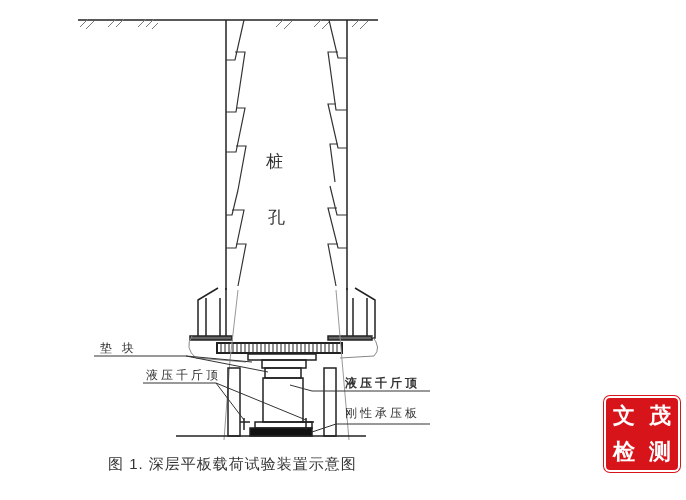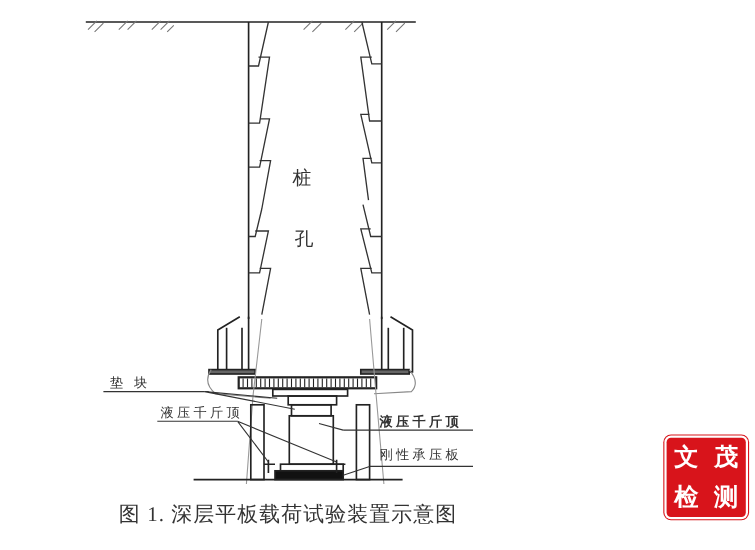--- a/index.html
+++ b/index.html
@@ -1,20 +1,20 @@
 <!DOCTYPE html>
 <html><head>
 <meta charset="utf-8">
 <style>
   html,body{margin:0;padding:0;background:#fff;}
   body{width:686px;height:500px;position:relative;overflow:hidden;font-family:"DejaVu Serif",serif;}
   svg{position:absolute;left:0;top:0;}
   .lbl{position:absolute;font-family:"DejaVu Sans",sans-serif;font-size:12px;color:#333;letter-spacing:3px;white-space:nowrap;}
   .inner{position:absolute;font-family:"DejaVu Sans",sans-serif;font-size:17px;color:#333;}
-  .caption{position:absolute;left:108px;top:455px;font-family:Liberation Serif, serif;font-size:19px;color:#333;letter-spacing:1px;white-space:nowrap;}
+  .caption{position:absolute;left:108px;top:455px;font-family:Liberation Sans, sans-serif;font-size:15px;color:#333;letter-spacing:1px;white-space:nowrap;}
   .seal{position:absolute;left:606px;top:398px;width:72px;height:72px;background:#d8141b;border-radius:4px;color:#fff;font-family:"DejaVu Sans",sans-serif;font-size:22px;font-weight:bold;display:grid;grid-template-columns:1fr 1fr;grid-template-rows:1fr 1fr;align-items:center;justify-items:center;box-shadow:0 0 0 2px #fff, 0 0 0 3px #d8141b;}
 </style>
 </head>
 <body>
 
 <svg width="686" height="500" viewBox="0 0 686 500">
   <g stroke="#222" stroke-width="1.5" fill="none">
 
     <line x1="78" y1="20" x2="378" y2="20"></line>
 

